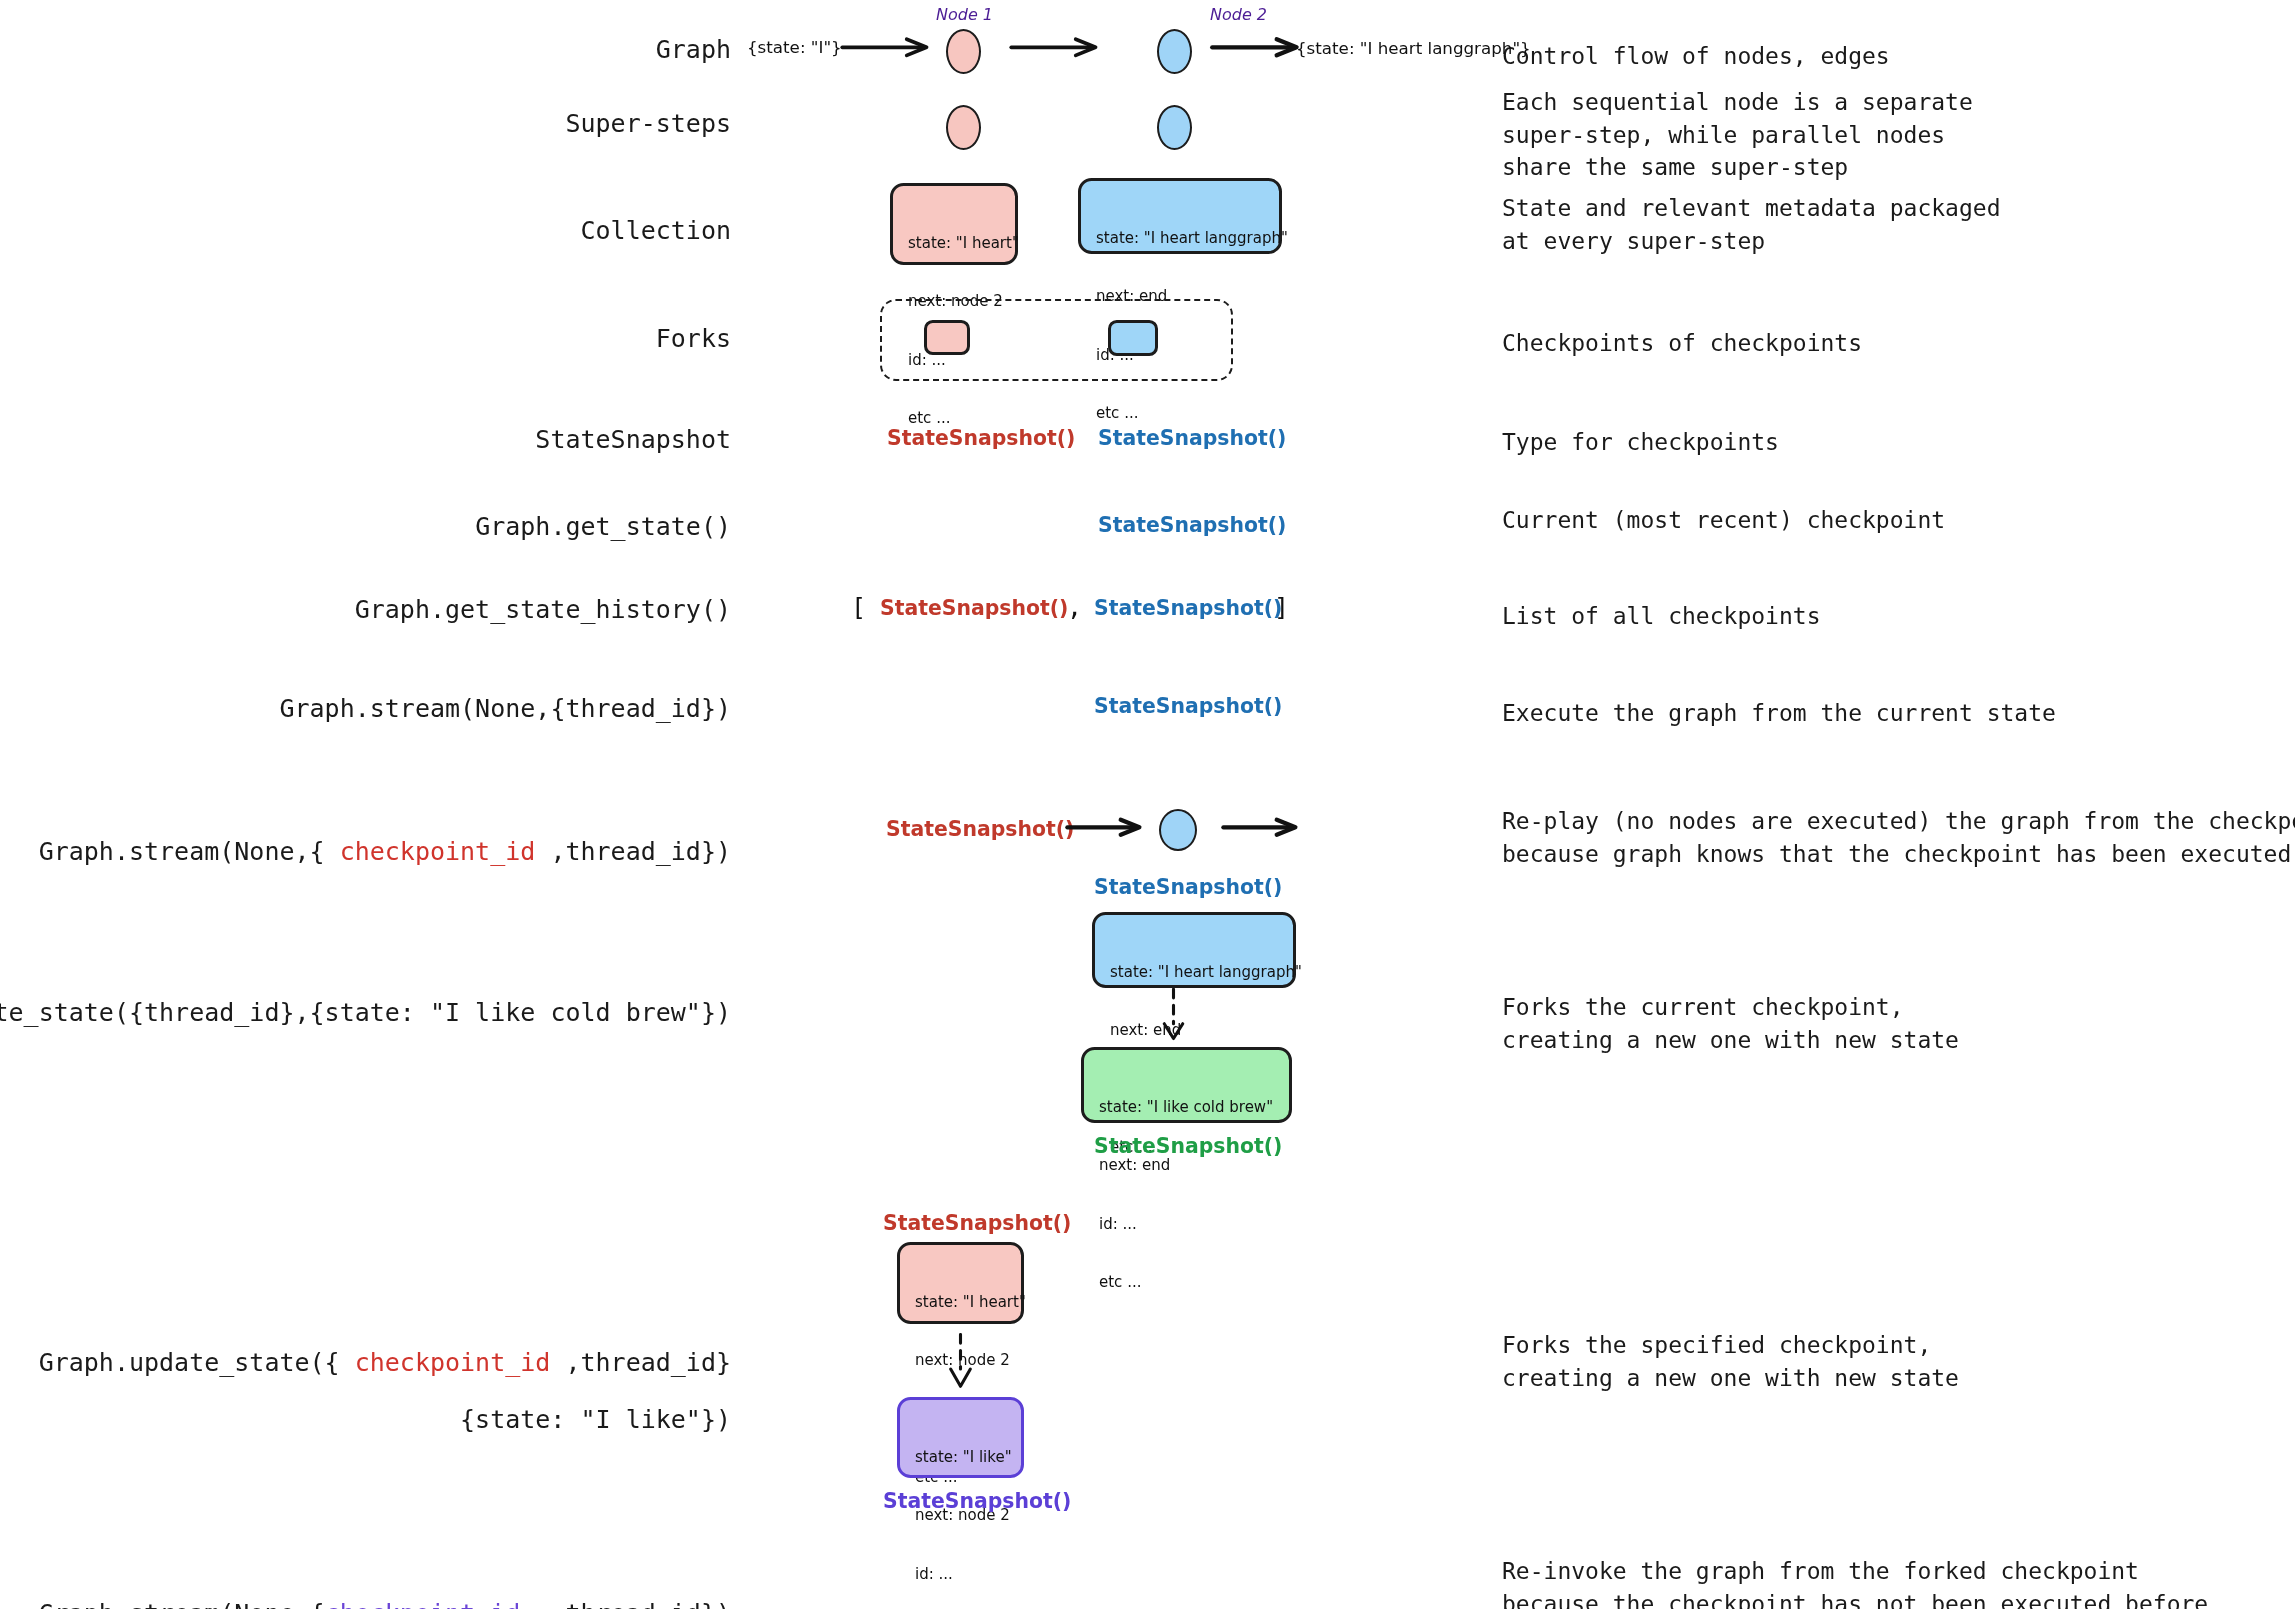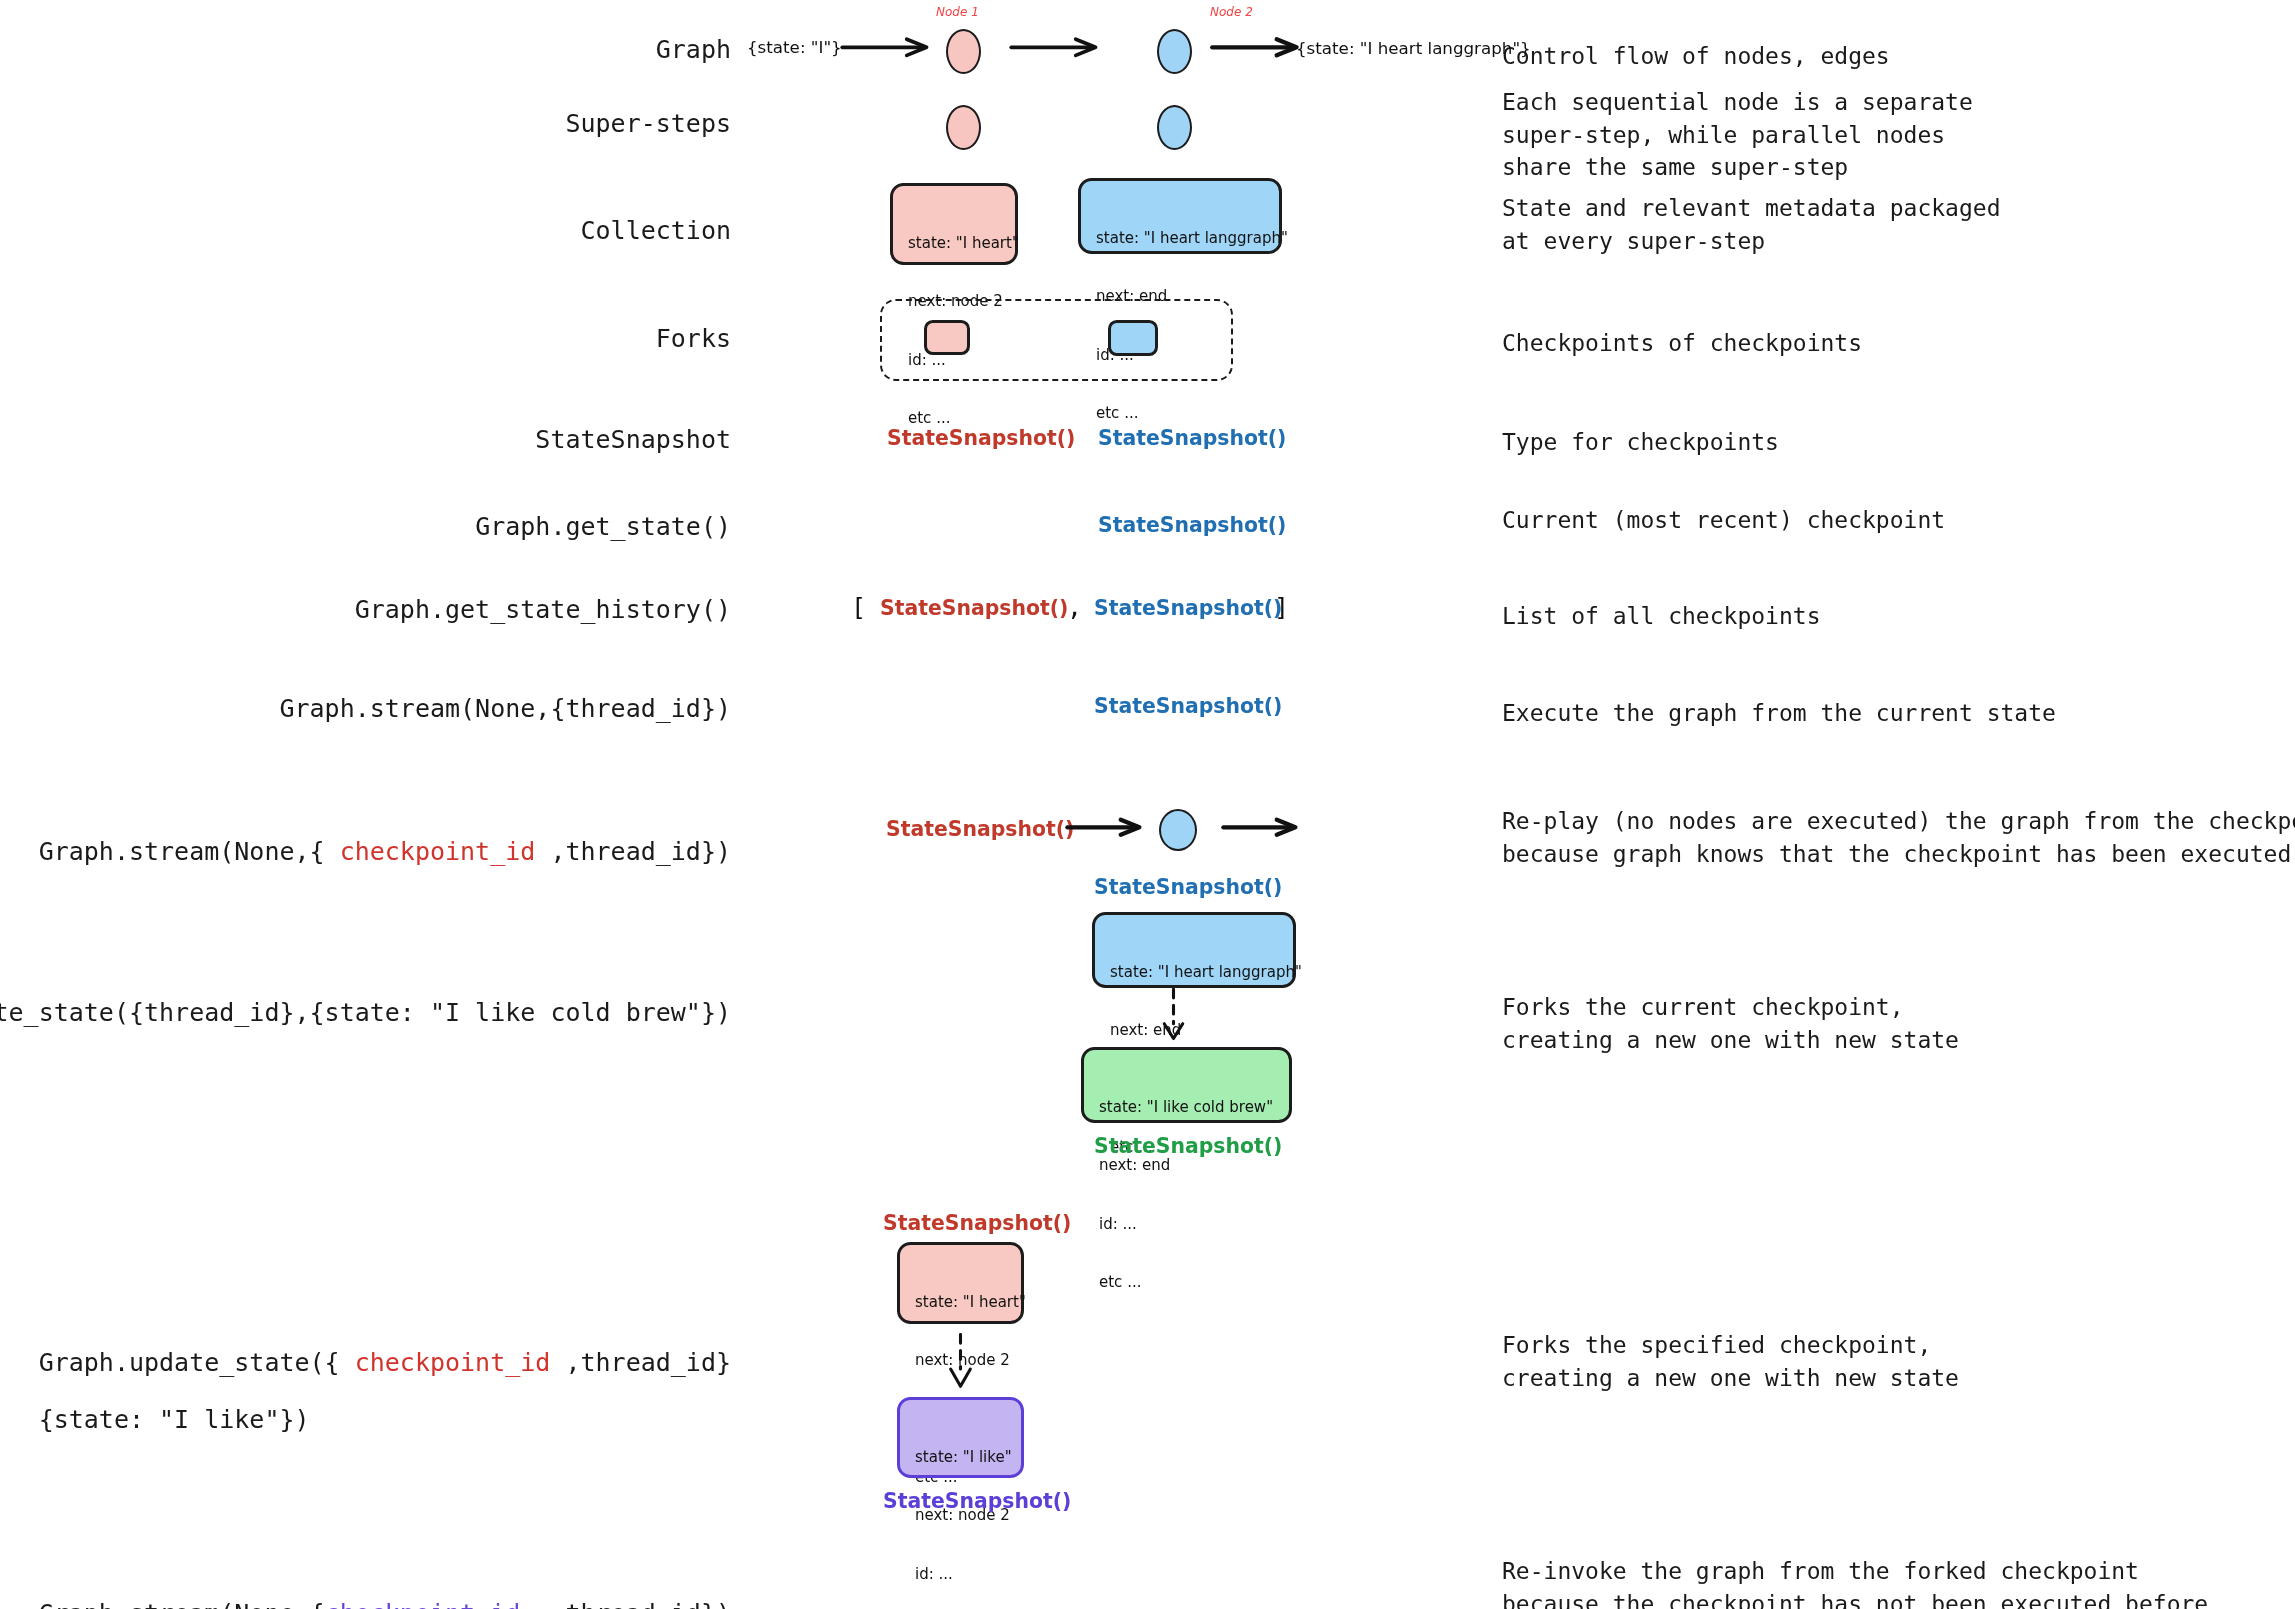--- a/index.html
+++ b/index.html
@@ -1,21 +1,21 @@
 <!DOCTYPE html>
 <html style="font-size:10px"><head>
 <meta charset="utf-8">
 <style>
   html,body{margin:0;padding:0;background:#fff;}
   body{width:2295px;height:1610px;position:relative;overflow:hidden;
        font-family:"DejaVu Sans Mono", monospace;}
 
   
   .row-label{
-    position:absolute; right:1564px; text-align:left; white-space:pre;
+    position:absolute; right:1564px; text-align:right; white-space:pre;
     font-family:"DejaVu Sans Mono", monospace;
     font-size:25px; color:#1a1a1a; line-height:1.15;
   }
 
   
   .desc{
     position:absolute; left:1502px; white-space:pre;
     font-family:"DejaVu Sans Mono", monospace;
     font-size:23px; color:#1a1a1a; line-height:1.42;
   }
@@ -23,21 +23,21 @@
   
   .node{
     position:absolute; width:35px; height:45px; border-radius:50%;
     border:2.5px solid #1c1c1c; box-sizing:border-box;
   }
   .node.pink{background:#f7c6c0;}
   .node.blue{background:#9fd4f7;}
 
   .node-caption{
     position:absolute; font-family:"DejaVu Sans", sans-serif;
-    font-size:12px; color:#ef4444; font-style:italic; white-space:nowrap;
+    font-size:16px; color:#4c1d95; font-style:italic; white-space:nowrap;
   }
 
   
   .hand{
     position:absolute; font-family:"DejaVu Sans", sans-serif;
     font-size:16.7px; color:#111; white-space:nowrap;
   }
 
   
   .arrow{position:absolute;height:17.3px;}

